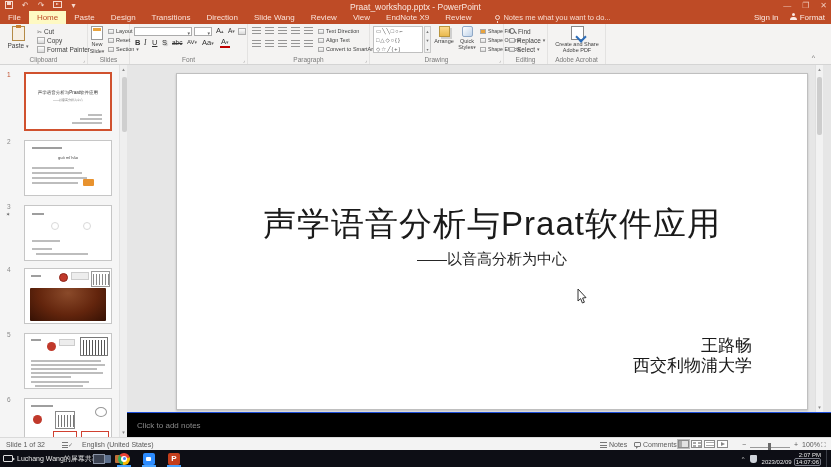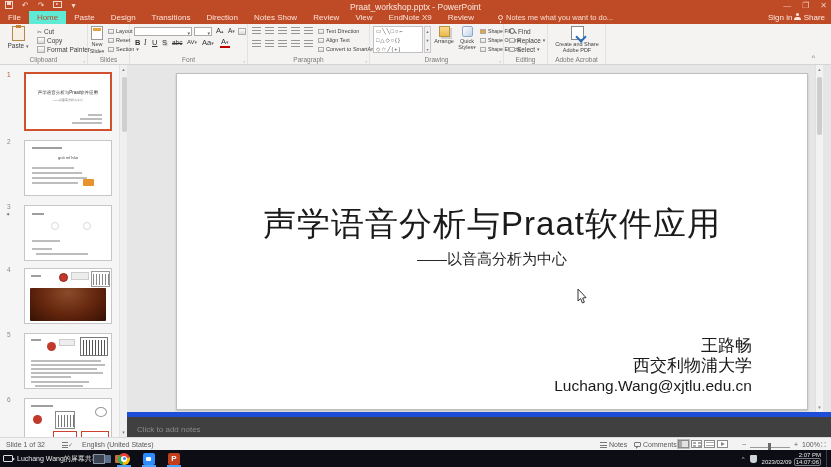--- a/index.html
+++ b/index.html
@@ -11,25 +11,25 @@
 .qat { position:absolute; left:5px; top:1px; display:flex; gap:9px; align-items:center; height:10px; font-size:8px; color:#F6D9CE; }
 .qat .qbtn { cursor:default; line-height:10px; }
 .i-save { width:8px; height:8px; border:1px solid #F6D9CE; position:relative; display:inline-block; }
 .i-save:after { content:""; position:absolute; left:1px; top:0; width:4px; height:3px; background:#F6D9CE; }
 .i-present { width:9px; height:7px; border:1px solid #F6D9CE; display:inline-block; position:relative; }
 .i-present:after { content:""; position:absolute; left:2px; top:1px; border-left:3px solid #F6D9CE; border-top:1.5px solid transparent; border-bottom:1.5px solid transparent; }
 .doc-title { position:absolute; top:2px; left:0; right:0; text-align:center; font-size:8.5px; color:#FBE9E2; }
 .win-btns { position:absolute; right:4px; top:1px; display:flex; gap:11px; font-size:8px; color:#F0C9BA; }
 .tabrow { position:absolute; left:0; bottom:0; height:13px; width:100%; display:flex; align-items:flex-end; }
 .tab { padding:2px 8px 2px; font-size:8px; color:#FBE3DA; cursor:default; }
-.tab.active { background:#5eead4; color:#BE4B26; }
+.tab.active { background:#fef9c3; color:#BE4B26; }
 .tellme { display:flex; align-items:center; gap:3px; margin-left:10px; padding:2px 6px; font-size:7.5px; color:#F8DCD1; }
 .i-bulb { width:5px; height:5px; border:1px solid #F8DCD1; border-radius:50%; display:inline-block; position:relative; }
 .i-bulb:after { content:""; position:absolute; left:1px; top:5px; width:1px; height:2px; background:#F8DCD1; }
-.tab-right { position:absolute; right:6px; bottom:2px; display:flex; gap:2px; align-items:center; font-size:8px; color:#FBE9E2; }
+.tab-right { position:absolute; right:6px; bottom:2px; display:flex; gap:12px; align-items:center; font-size:8px; color:#FBE9E2; }
 .i-person { width:7px; height:7px; position:relative; display:inline-block; }
 .i-person:before { content:""; position:absolute; left:2px; top:0; width:3px; height:3px; border-radius:50%; background:#FBE9E2; }
 .i-person:after { content:""; position:absolute; left:0; top:3.5px; width:7px; height:3.5px; border-radius:3px 3px 0 0; background:#FBE9E2; }
 
 
 .ribbon { position:absolute; left:0; top:24px; width:831px; height:41px; background:#F4F3F2; border-bottom:1px solid #D4D4D4; font-size:6.5px; color:#3F3F3F; }
 .grp { position:absolute; top:0; height:40px; border-right:1px solid #E3E2E1; }
 .grp-label { position:absolute; bottom:1px; left:0; right:0; text-align:center; font-size:6.5px; color:#7A7A7A; }
 .launcher { position:absolute; bottom:1px; right:2px; font-size:5px; color:#8a8a8a; }
 .bigbtn { position:absolute; top:2px; width:26px; text-align:center; cursor:default; }
@@ -67,21 +67,21 @@
 .tbar.lt { background:#BDBDBD; }
 .pane-scroll { position:absolute; left:119px; top:65px; width:8px; height:372px; background:#EFEFEF; border-left:1px solid #E2E2E2; font-size:4.5px; color:#888; text-align:center; }
 .canvas { position:absolute; left:127px; top:65px; width:696px; height:347px; background:#E6E6E6; }
 .slide { position:absolute; left:49px; top:8px; width:632px; height:337px; background:#fff; border:1px solid #BFBFBF; box-shadow:0 1px 2px rgba(0,0,0,.18); }
 .slide-title { position:absolute; left:0; right:0; top:128px; text-align:center; font-size:33px; color:#1a1a1a; font-weight:400; letter-spacing:1px; }
 .slide-sub { position:absolute; left:0; right:0; top:176px; text-align:center; font-size:15px; color:#262626; }
 .slide-author { position:absolute; right:55px; top:262px; text-align:right; color:#1a1a1a; line-height:20px; font-size:17px; }
 .slide-author .email { font-size:15.5px; }
 .vscroll { position:absolute; right:0; top:0; width:8px; height:347px; background:#F2F2F2; border-left:1px solid #E0E0E0; font-size:4.5px; color:#888; text-align:center; }
 .vthumb { position:absolute; left:1px; width:5px; background:#CDCDCD; border-radius:2px; }
-.notespane { position:absolute; left:127px; top:412px; width:704px; height:25px; background:#404040; border-top:5px solid #1d4ed8; }
+.notespane { position:absolute; left:127px; top:412px; width:704px; height:25px; background:#000000; border-top:1px solid #1d4ed8; }
 .notes-ph { position:absolute; left:10px; top:8px; font-size:8px; color:#8a8a8a; }
 
 
 .statusbar { position:absolute; left:0; top:437px; width:831px; height:13px; background:#F3F3F3; border-top:1px solid #DADADA; font-size:7px; color:#5a5a5a; }
 .sb-item { position:absolute; top:2.5px; white-space:nowrap; cursor:default; }
 .vico { display:inline-block; width:11px; height:8px; border:1px solid #8a8a8a; background:#fff; vertical-align:middle; position:relative; }
 .vico.sel { outline:1px solid #BDBDBD; background:#E2E2E2; }
 .vico.normal:after { content:""; position:absolute; left:0; top:0; width:3px; height:100%; background:#aaa; }
 .vico.sorter { background:linear-gradient(#aaa,#aaa) 1px 1px/3px 2px no-repeat, linear-gradient(#aaa,#aaa) 6px 1px/3px 2px no-repeat, linear-gradient(#aaa,#aaa) 1px 4.5px/3px 2px no-repeat, linear-gradient(#aaa,#aaa) 6px 4.5px/3px 2px no-repeat,#fff; }
 .vico.reading { background:repeating-linear-gradient(to bottom,transparent 0 1px,#aaa 1px 2px,transparent 2px 3px) 1px 0/9px 100% no-repeat,#fff; }
@@ -135,32 +135,32 @@
     <span>❐</span>
     <span>✕</span>
   </div>
   <div class="tabrow">
     <div class="tab">File</div>
     <div class="tab active">Home</div>
     <div class="tab">Paste</div>
     <div class="tab">Design</div>
     <div class="tab">Transitions</div>
     <div class="tab">Direction</div>
-    <div class="tab">Notes Show</div>
+    <div class="tab">Slide Wang</div>
     <div class="tab">Review</div>
     <div class="tab">View</div>
     <div class="tab">EndNote X9</div>
     <div class="tab">Review</div>
     <div class="tellme">
       <span class="i-bulb"></span>
       <span>Notes me what you want to do...</span>
     </div>
     <div class="tab-right">
       <span>Sign in</span>
-      <span><span class="i-person"></span> <span>Share</span></span>
+      <span><span class="i-person"></span> <span>Format</span></span>
     </div>
   </div>
 </div>
 
 <div class="ribbon">
 
   <div class="grp" style="left:0;width:88px;">
     <div class="bigbtn" style="left:5px;">
       <div class="i-paste"></div>
       <div class="blabel"><span>Paste</span> <span class="caret">▾</span></div>
@@ -393,21 +393,20 @@
   <div style="position:absolute;bottom:2px;left:0;right:0;">▼</div>
 </div>
 
 <div class="canvas">
   <div class="slide">
     <div class="slide-title">声学语音分析与Praat软件应用</div>
     <div class="slide-sub">——以音高分析为中心</div>
     <div class="slide-author">
       <div>王路畅</div>
       <div>西交利物浦大学</div>
-      <div class="email">Luchang.Wang@xjtlu.edu.cn</div>
     </div>
   </div>
   <div class="vscroll">
     <div style="margin-top:2px;">▲</div>
     <div class="vthumb" style="top:12px;height:58px;"></div>
     <div style="position:absolute;bottom:2px;left:0;right:0;">▼</div>
   </div>
 </div>
 
 <div class="notespane">

